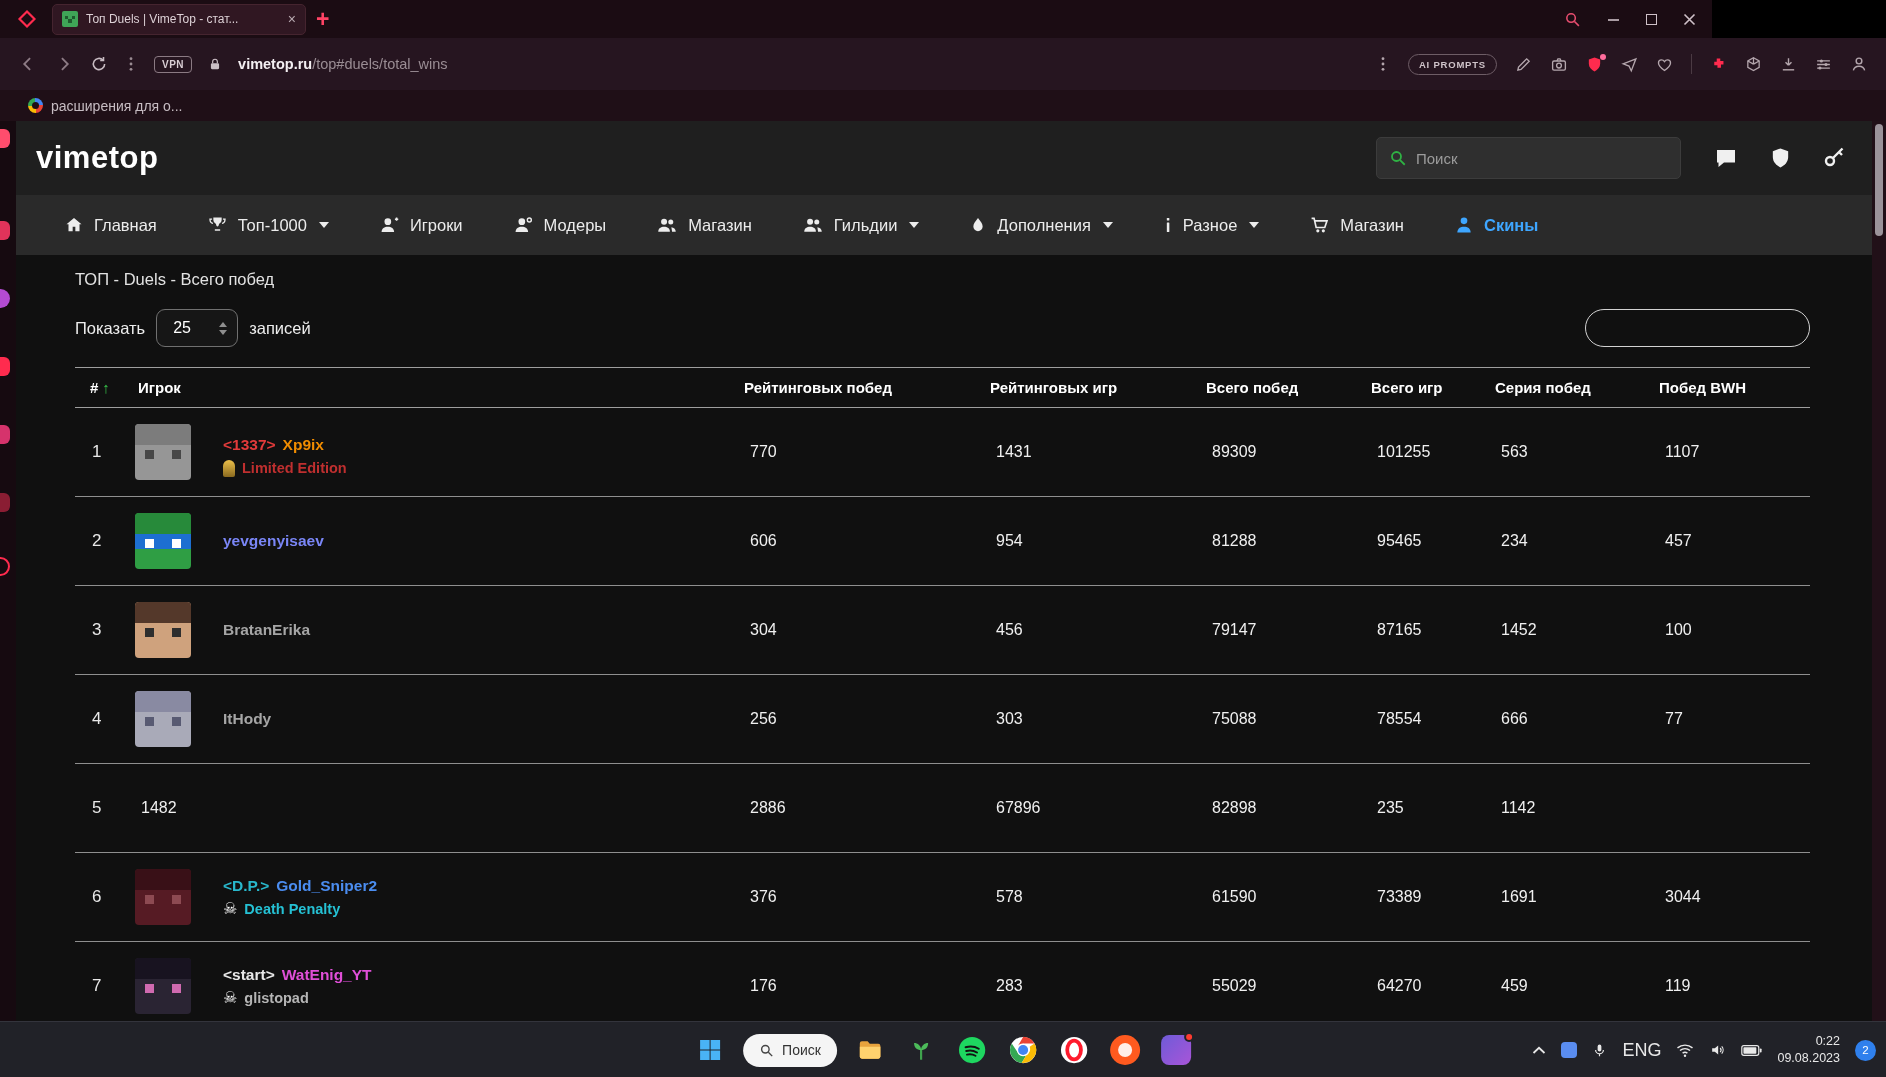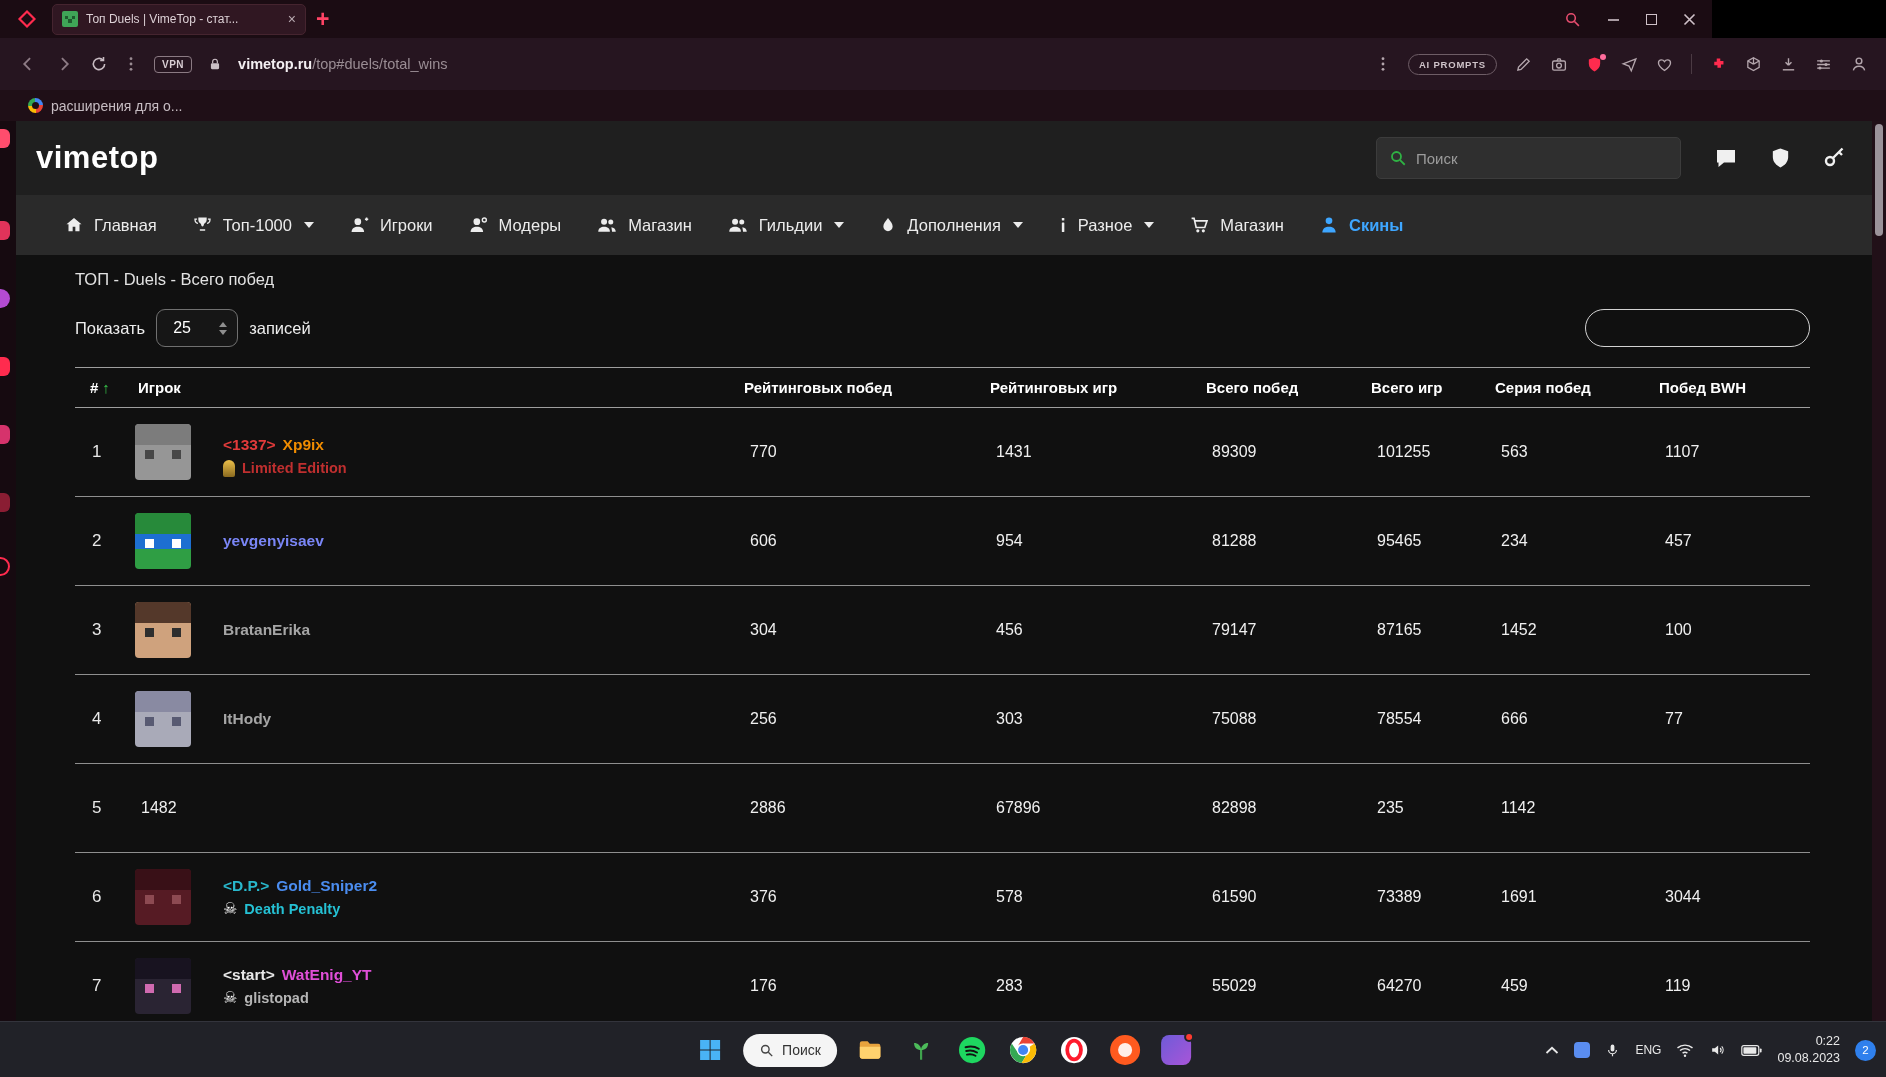--- a/index.html
+++ b/index.html
@@ -45,21 +45,21 @@
 
 
 .site{position:absolute;left:16px;top:121px;width:1856px;height:900px;background:#101010;overflow:hidden;z-index:10}
 .site-header{height:74px;background:#1f1f1f;display:flex;align-items:center;padding:0 26px 0 20px}
 .logo{font-size:31px;font-weight:bold;color:#fff;letter-spacing:.5px}
 .hdr-search{margin-left:auto;width:305px;height:42px;background:#2f2f2f;border:1px solid #3c3c3c;border-radius:5px;display:flex;align-items:center;gap:9px;padding:0 12px}
 .hdr-search input{flex:1;background:transparent;border:none;outline:none;color:#ddd;font-size:15px;font-family:inherit}
 .hdr-search input::placeholder{color:#9c9c9c}
 .hdr-icons{display:flex;align-items:center;gap:30px;margin-left:32px;color:#f0f0f0}
 
-.site-nav{height:60px;background:#2a2a2a;display:flex;align-items:center;gap:35px;padding:0 20px 0 48px;color:#ececec;font-size:16.5px}
+.site-nav{height:60px;background:#2a2a2a;display:flex;align-items:center;gap:50px;padding:0 20px 0 48px;color:#ececec;font-size:16.5px}
 .nav-item{display:flex;align-items:center;gap:10px;white-space:nowrap}
 .nav-item .caret{width:0;height:0;border-left:5px solid transparent;border-right:5px solid transparent;border-top:6px solid currentColor;margin-left:2px}
 .nav-item.active{font-weight:bold}
 
 .page-title{margin:15px 62px 0 59px;color:#e2e2e2;font-size:16.5px}
 .controls{margin:20px 62px 0 59px;display:flex;align-items:center;font-size:16.5px;color:#ededed}
 .per-page{margin:0 11px;width:82px;height:38px;background:#161616;border:1px solid #707070;border-radius:9px;display:flex;align-items:center;justify-content:space-between;padding:0 10px 0 16px;color:#fff;font-size:16px}
 .steppers{display:flex;flex-direction:column;gap:3px}
 .steppers i{display:block;width:0;height:0;border-left:4px solid transparent;border-right:4px solid transparent}
 .steppers .up{border-bottom:5px solid #8f8f8f}
@@ -91,21 +91,21 @@
 
 .taskbar{position:absolute;left:0;top:1021px;width:1886px;height:56px;background:#212228;border-top:1px solid #33343c;z-index:60}
 .tb-center{position:absolute;left:50%;top:0;height:56px;transform:translateX(-50%);display:flex;align-items:center;gap:15px}
 .tb-icon{width:36px;height:36px;border-radius:6px;display:flex;align-items:center;justify-content:center;position:relative}
 .tb-search-pill{height:33px;background:#f5f5f5;border-radius:17px;display:flex;align-items:center;gap:8px;padding:0 16px;color:#333;font-size:14px}
 .chat-app{width:30px;height:30px;border-radius:8px;background:linear-gradient(135deg,#6f5bd8,#a855d8);position:relative}
 .chat-app .nbadge{position:absolute;top:-3px;right:-3px;width:10px;height:10px;border-radius:50%;background:#ff3b30;border:2px solid #212228}
 .orange-circle{width:30px;height:30px;border-radius:50%;background:#ff5a1f;position:relative}
 .orange-circle:after{content:"";position:absolute;left:8px;top:8px;width:14px;height:14px;border-radius:50%;background:rgba(255,255,255,.9)}
 .tb-right{position:absolute;right:10px;top:0;height:56px;display:flex;align-items:center;gap:15px;color:#e8e8e8;font-size:12px}
-.tb-lang{font-size:12px}
+.tb-lang{font-size:18px}
 .tb-clock{text-align:right;font-size:12.5px;line-height:1.35}
 .tb-badge{width:21px;height:21px;border-radius:50%;background:#2f80ed;color:#fff;font-size:11.5px;display:flex;align-items:center;justify-content:center}
 .tray-app{width:16px;height:16px;border-radius:4px;background:#5a8df0}
 </style>
 </head>
 <body>
 
 <div class="tabbar">
   <span class="gx-logo">
     <svg width="20" height="20" viewBox="0 0 24 24">

